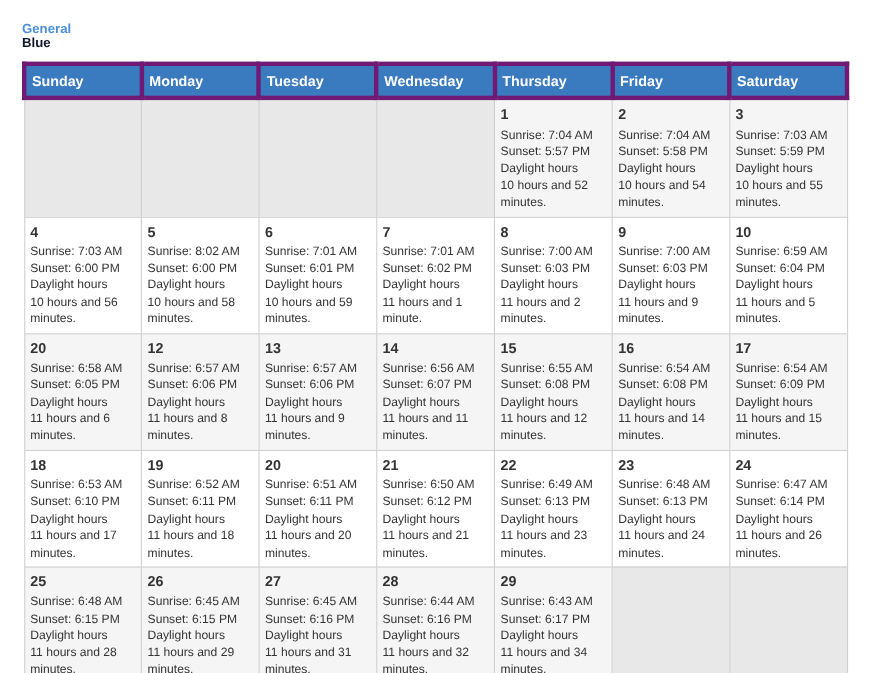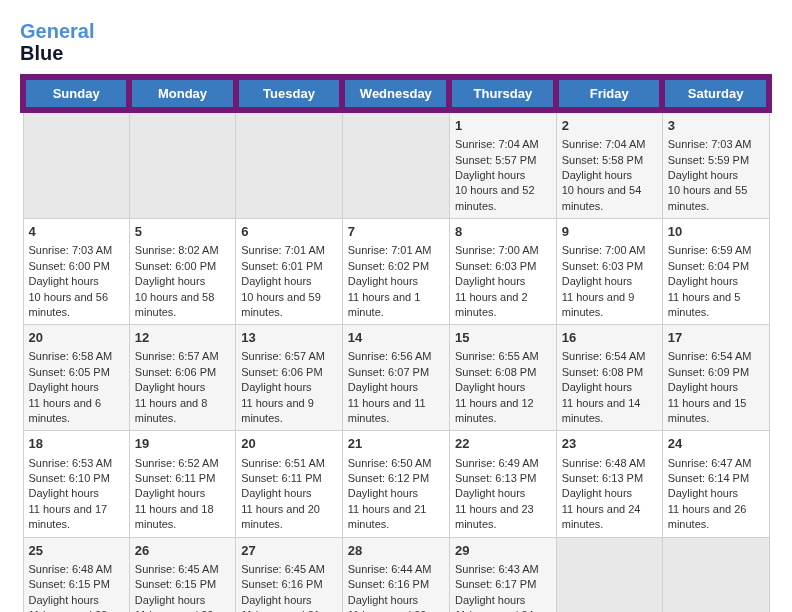--- a/index.html
+++ b/index.html
@@ -15,21 +15,21 @@
       justify-content: space-between;
       align-items: flex-start;
       margin-bottom: 10px;
     }
     .logo {
       display: flex;
       align-items: center;
       gap: 4px;
     }
     .logo-text {
-      font-size: 20px;
+      font-size: 12px;
       font-weight: bold;
       color: #333;
       line-height: 1.1;
     }
     .logo-text span {
       color: #4a90d9;
     }
     .title-area {
       text-align: right;
     }
@@ -43,25 +43,25 @@
       color: #333;
     }
     table {
       width: 100%;
       border-collapse: collapse;
       font-size: 11px;
     }
     thead tr th {
       background-color: #3a7abf;
       color: #fff;
-      text-align: center;
+      text-align: left;
       padding: 6px 5px;
       font-size: 13px;
       font-weight: bold;
-      border: 6px solid #701a75;
+      border: 4px solid #701a75;
     }
     tbody tr td {
       vertical-align: top;
       border: 1px solid #d0d0d0;
       padding: 4px 5px;
       height: 90px;
       width: 108px;
       color: #333;
       line-height: 1.4;
     }

